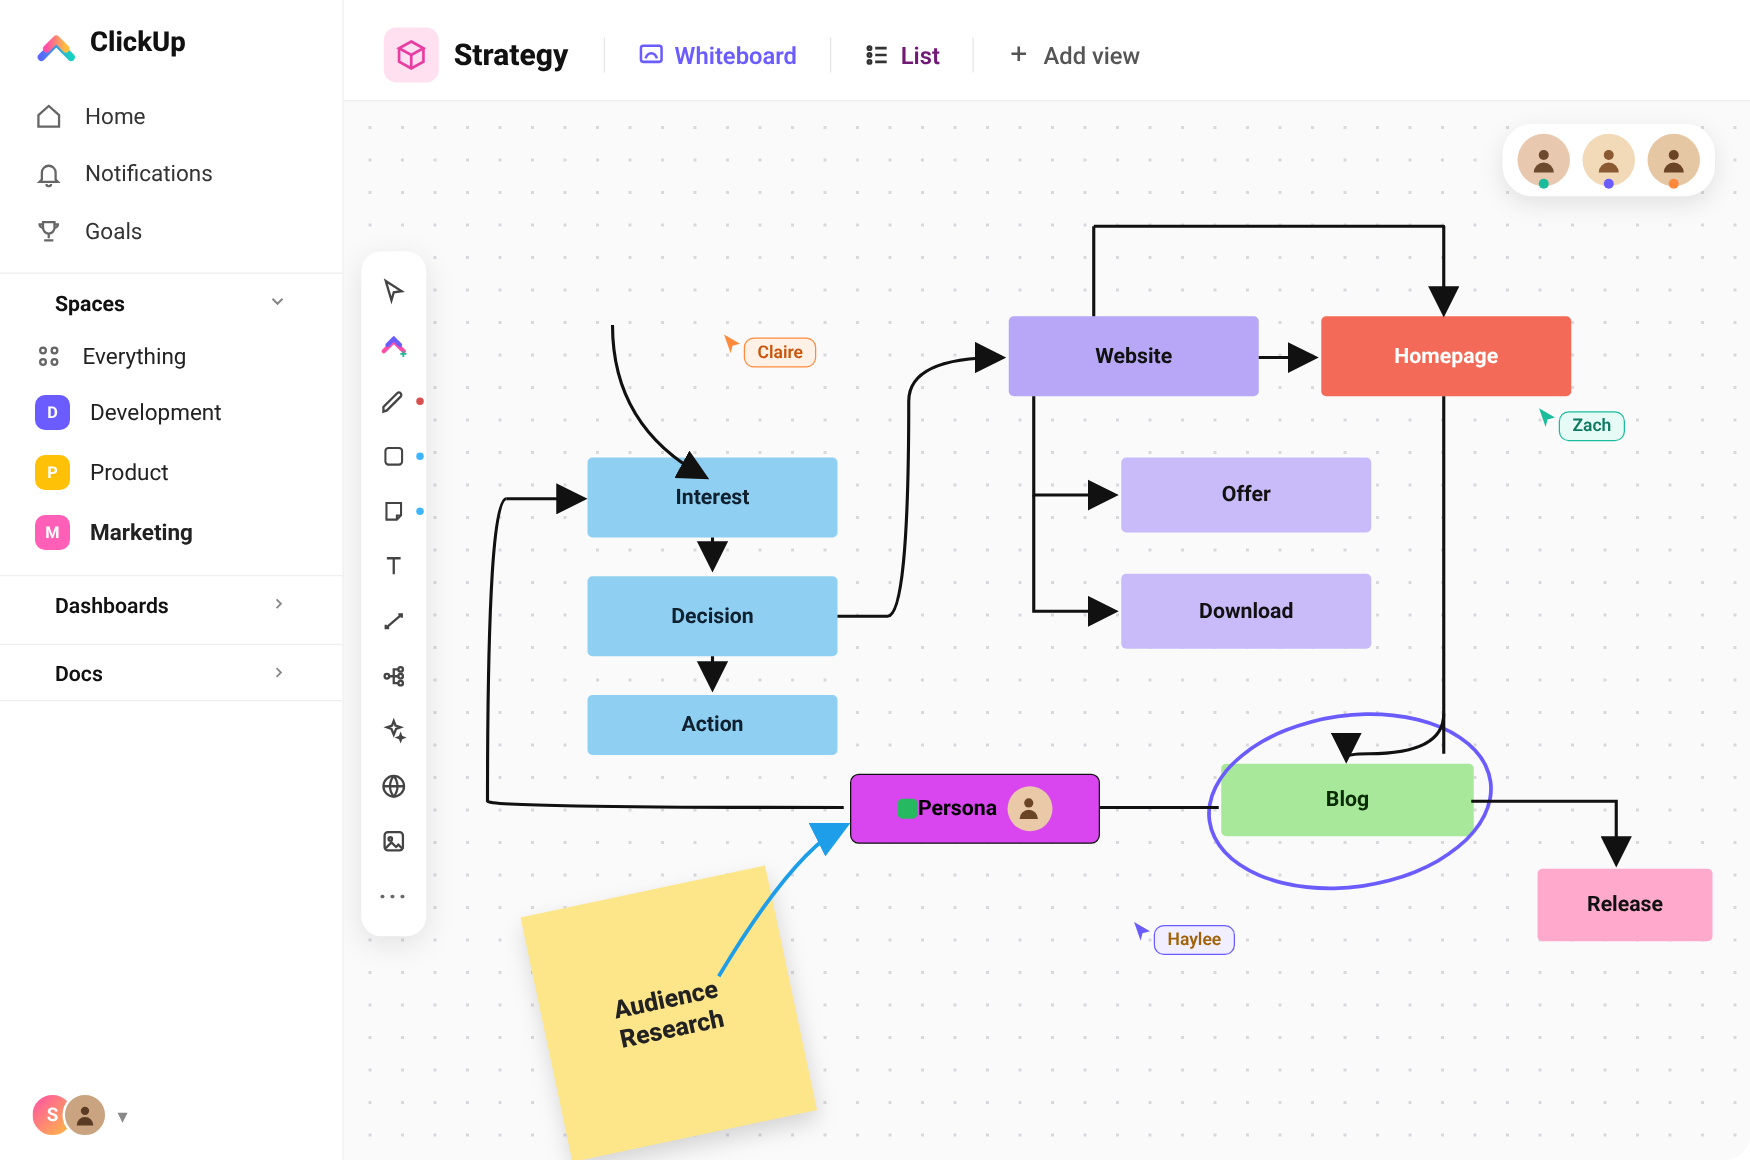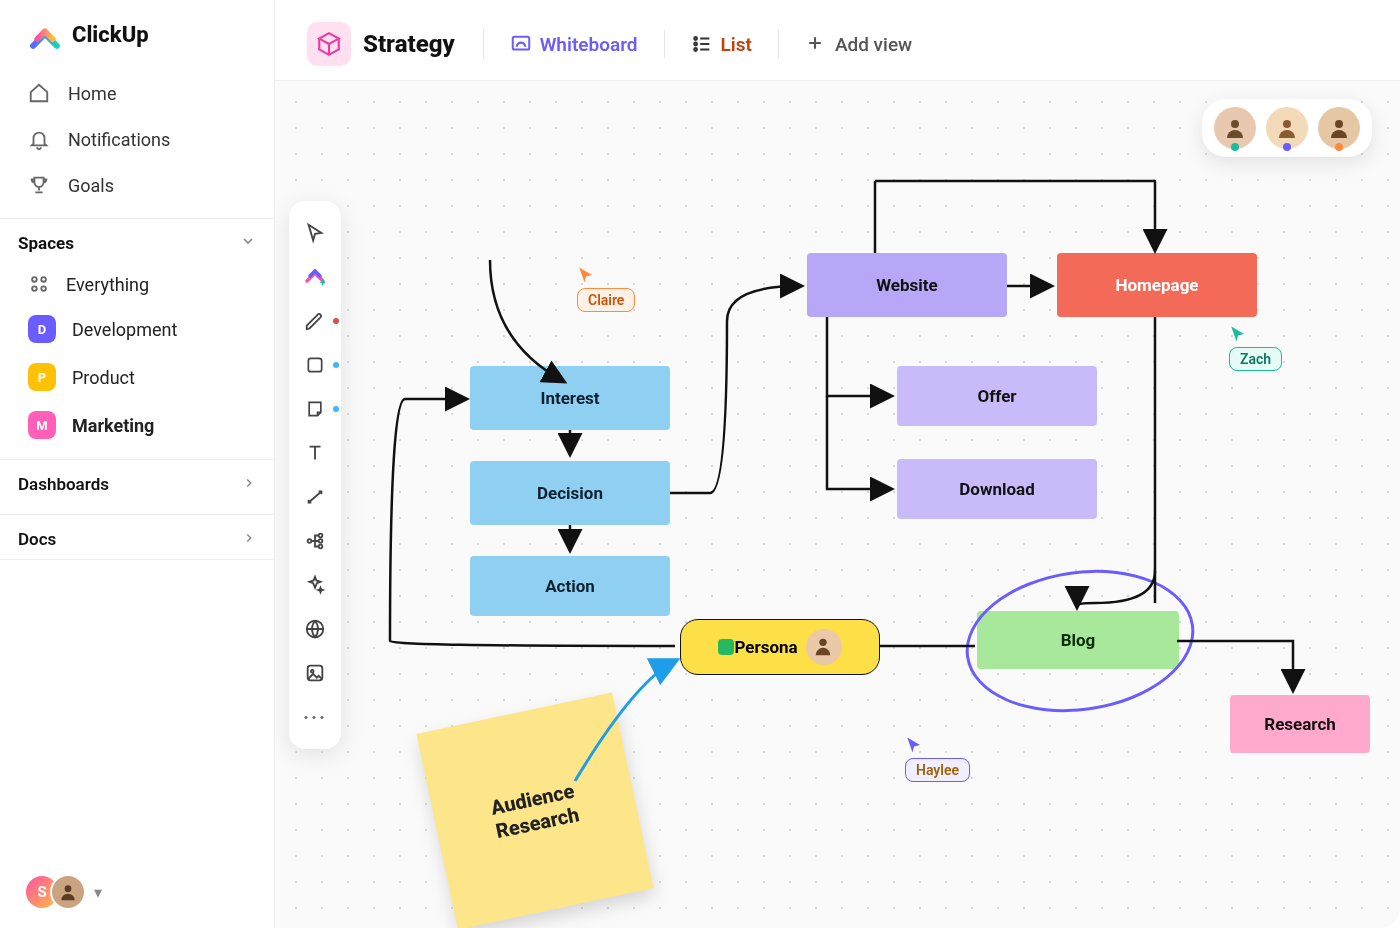--- a/index.html
+++ b/index.html
@@ -4,56 +4,56 @@
 <style>
   *{box-sizing:border-box;margin:0;padding:0;font-family:-apple-system,BlinkMacSystemFont,"Segoe UI",Roboto,sans-serif}
   body{background:#fff;width:1400px;height:928px;overflow:hidden;border-radius:20px;position:relative}
   .app{display:flex;height:100%}
   
   .sidebar{width:275px;background:#fff;border-right:1px solid #eee;display:flex;flex-direction:column;padding:22px 0 12px 0;position:relative;z-index:20}
   .logo{display:flex;align-items:flex-start;gap:10px;padding:0 28px 14px 28px;font-size:22px;font-weight:800;color:#111}
   .logo svg{width:34px;height:34px}
   .nav-item{display:flex;align-items:center;gap:18px;padding:12px 28px;font-size:18px;color:#333;cursor:pointer}
   .nav-item .ico{width:22px;height:22px;display:flex;align-items:center;justify-content:center;color:#666}
-  .section-hd{display:flex;align-items:center;justify-content:space-between;padding:14px 18px 10px;font-weight:700;font-size:17px;color:#111;border-top:1px solid #eee;margin-top:10px}
+  .section-hd{display:flex;align-items:center;justify-content:space-between;padding:14px 44px 10px;font-weight:700;font-size:17px;color:#111;border-top:1px solid #eee;margin-top:10px}
   .space-item{display:flex;align-items:center;gap:16px;padding:10px 28px;font-size:18px;color:#222;cursor:pointer}
   .space-badge{width:28px;height:28px;border-radius:8px;display:flex;align-items:center;justify-content:center;font-weight:700;font-size:13px;color:#fff}
   .dots4{width:22px;height:22px}
   .chev{color:#888}
   .user-pill{position:absolute;bottom:18px;left:24px;display:flex;align-items:center;gap:-6px}
   .avatar{width:36px;height:36px;border-radius:50%;background:#ddd;display:flex;align-items:center;justify-content:center;font-weight:700;color:#fff;border:2px solid #fff}
   
   .main{flex:1;display:flex;flex-direction:column;position:relative}
   .topbar{display:flex;align-items:center;gap:12px;padding:22px 32px 14px 32px;background:#fff;z-index:15;position:relative}
   .cube{width:44px;height:44px;border-radius:10px;background:#ffe0f1;display:flex;align-items:center;justify-content:center;color:#e83ea2}
   .title{font-size:24px;font-weight:800;color:#111;margin-right:10px}
   .vbar{width:1px;height:28px;background:#e5e5e5;margin:0 6px}
-  .view{display:flex;align-items:center;gap:8px;font-size:19px;font-weight:600;color:#c2410c;padding:6px 8px;cursor:pointer}
+  .view{display:flex;align-items:center;gap:8px;font-size:19px;font-weight:600;color:#701a75;padding:6px 8px;cursor:pointer}
   .view.active{color:#6b5cff}
   .view .vico{width:22px;height:22px}
   .canvas{flex:1;position:relative;background:#fafafb;border-top:1px solid #eee;overflow:hidden}
   .dots-bg{position:absolute;inset:0;background-image:radial-gradient(#d8d8dc 1.5px,transparent 1.5px);background-size:26px 26px;background-position:8px 8px}
   
   .wb-tools{position:absolute;left:14px;top:120px;width:52px;background:#fff;border-radius:16px;box-shadow:0 6px 24px rgba(0,0,0,.10);display:flex;flex-direction:column;align-items:center;padding:12px 0;gap:4px;z-index:12}
   .tool{width:40px;height:40px;display:flex;align-items:center;justify-content:center;color:#444;cursor:pointer;position:relative}
   .tool .dotc{position:absolute;right:-4px;top:50%;transform:translateY(-50%);width:6px;height:6px;border-radius:50%}
   .tool.more{font-size:20px;font-weight:700;letter-spacing:2px;color:#666}
   
   .node{position:absolute;display:flex;align-items:center;justify-content:center;font-weight:700;font-size:17px;border-radius:4px}
   .blue{background:#8fd0f2;color:#0f2030}
   .purple{background:#b7a7f6;color:#111}
   .red{background:#f36b58;color:#fff}
   .lav{background:#c9bbfa;color:#111}
   .green{background:#a8e89a;color:#0b2b05}
   .pink{background:#ffa9cc;color:#111}
-  .task{background:#fde047;border:1.5px solid #111;border-radius:18px;padding:0 18px;gap:0}
+  .task{background:#d946ef;border:1.5px solid #111;border-radius:7px;padding:0 18px;gap:0}
   .task .sq{width:16px;height:16px;border-radius:4px;background:#27b95f}
   .task .av{width:36px;height:36px;border-radius:50%;background:#e9c9a8;margin-left:8px}
   .note{position:absolute;width:200px;height:200px;background:#fde68a;box-shadow:0 8px 18px rgba(0,0,0,.15);display:flex;align-items:center;justify-content:center;font-weight:800;font-size:20px;color:#222;transform:rotate(-12deg);text-align:center;padding:20px}
-  .cursor-tag{position:absolute;display:flex;flex-direction:column;align-items:flex-start;font-size:14px}
+  .cursor-tag{position:absolute;display:flex;flex-direction:row;align-items:flex-start;font-size:14px}
   .cursor-tag svg{width:18px;height:18px}
   .tag{margin-top:4px;padding:3px 10px;border-radius:8px;font-weight:600;border:1.5px solid}
   .presence{position:absolute;right:28px;top:18px;background:#fff;border-radius:24px;padding:8px 12px;display:flex;gap:10px;box-shadow:0 6px 20px rgba(0,0,0,.10);z-index:30}
   .pav{width:42px;height:42px;border-radius:50%;background:#e7d6c6;position:relative;display:flex;align-items:center;justify-content:center}
   .pav::after{content:"";position:absolute;bottom:-2px;left:50%;transform:translateX(-50%);width:8px;height:8px;border-radius:50%}
   svg.edge{position:absolute;overflow:visible;pointer-events:none}
   .circle-draw{position:absolute;border:3px solid #6b5cff;border-radius:50%;transform:rotate(-8deg)}
 </style>
 </head>
 <body>
@@ -310,28 +310,28 @@
           <defs>
             <marker id="arr" markerWidth="10" markerHeight="10" refX="8" refY="5" orient="auto">
               <path d="M0 0 L10 5 L0 10 Z" fill="#111"></path>
             </marker>
           </defs>
         </svg>
 
       
       <div class="node blue" style="left:195px;top:285px;width:200px;height:64px">Interest</div>
       <div class="node blue" style="left:195px;top:380px;width:200px;height:64px">Decision</div>
-      <div class="node blue" style="left:195px;top:475px;width:200px;height:60px">Action</div>
+      <div class="node blue" style="left:195px;top:475px;width:200px;height:48px">Action</div>
 
       <div class="node purple" style="left:532px;top:172px;width:200px;height:64px">Website</div>
       <div class="node red" style="left:782px;top:172px;width:200px;height:64px">Homepage</div>
       <div class="node lav" style="left:622px;top:285px;width:200px;height:60px">Offer</div>
       <div class="node lav" style="left:622px;top:378px;width:200px;height:60px">Download</div>
       <div class="node green" style="left:702px;top:530px;width:202px;height:58px">Blog</div>
-      <div class="node pink" style="left:955px;top:614px;width:140px;height:58px">Research</div>
+      <div class="node pink" style="left:955px;top:614px;width:140px;height:58px">Release</div>
 
       <div class="node task" style="left:405px;top:538px;width:200px;height:56px">
         <span class="sq"></span>
         <span>Persona</span>
         <span class="av"><svg viewBox="0 0 24 24" width="22" height="22" fill="#6b4426" style="margin:6px">
               <circle cx="12" cy="8" r="4"></circle>
               <path d="M4 22a8 8 0 0 1 16 0Z"></path>
             </svg></span>
       </div>
 

